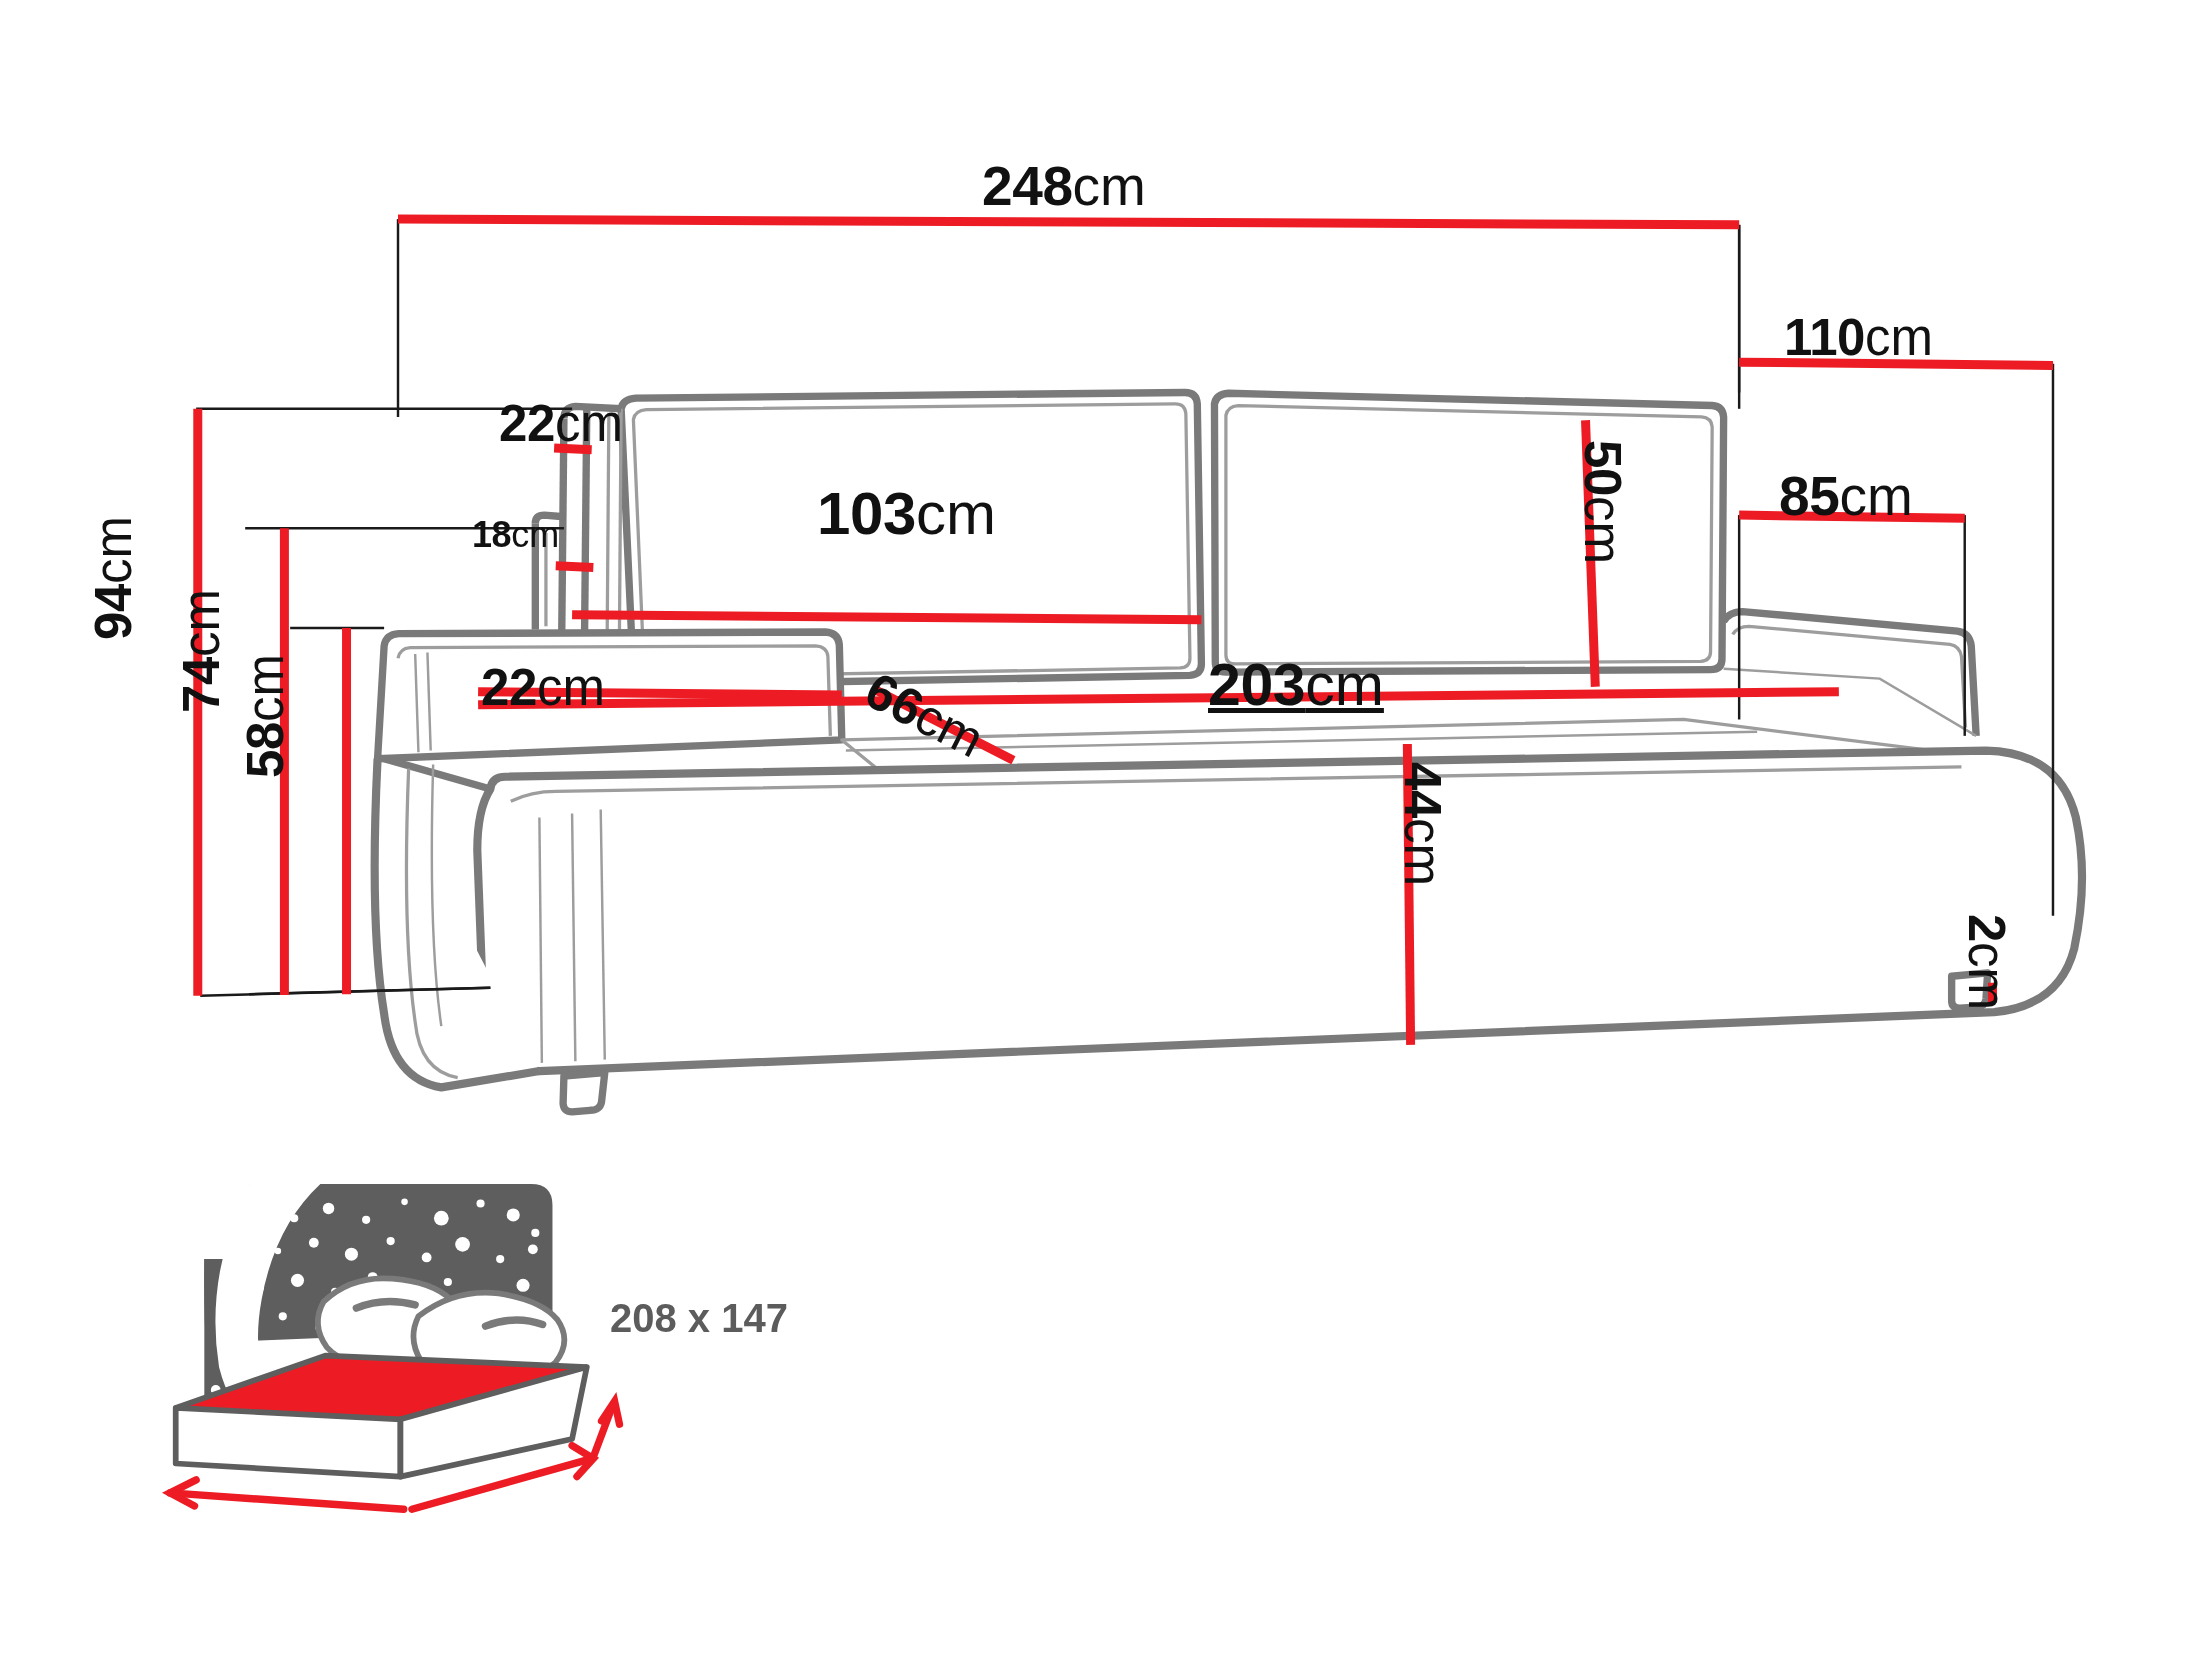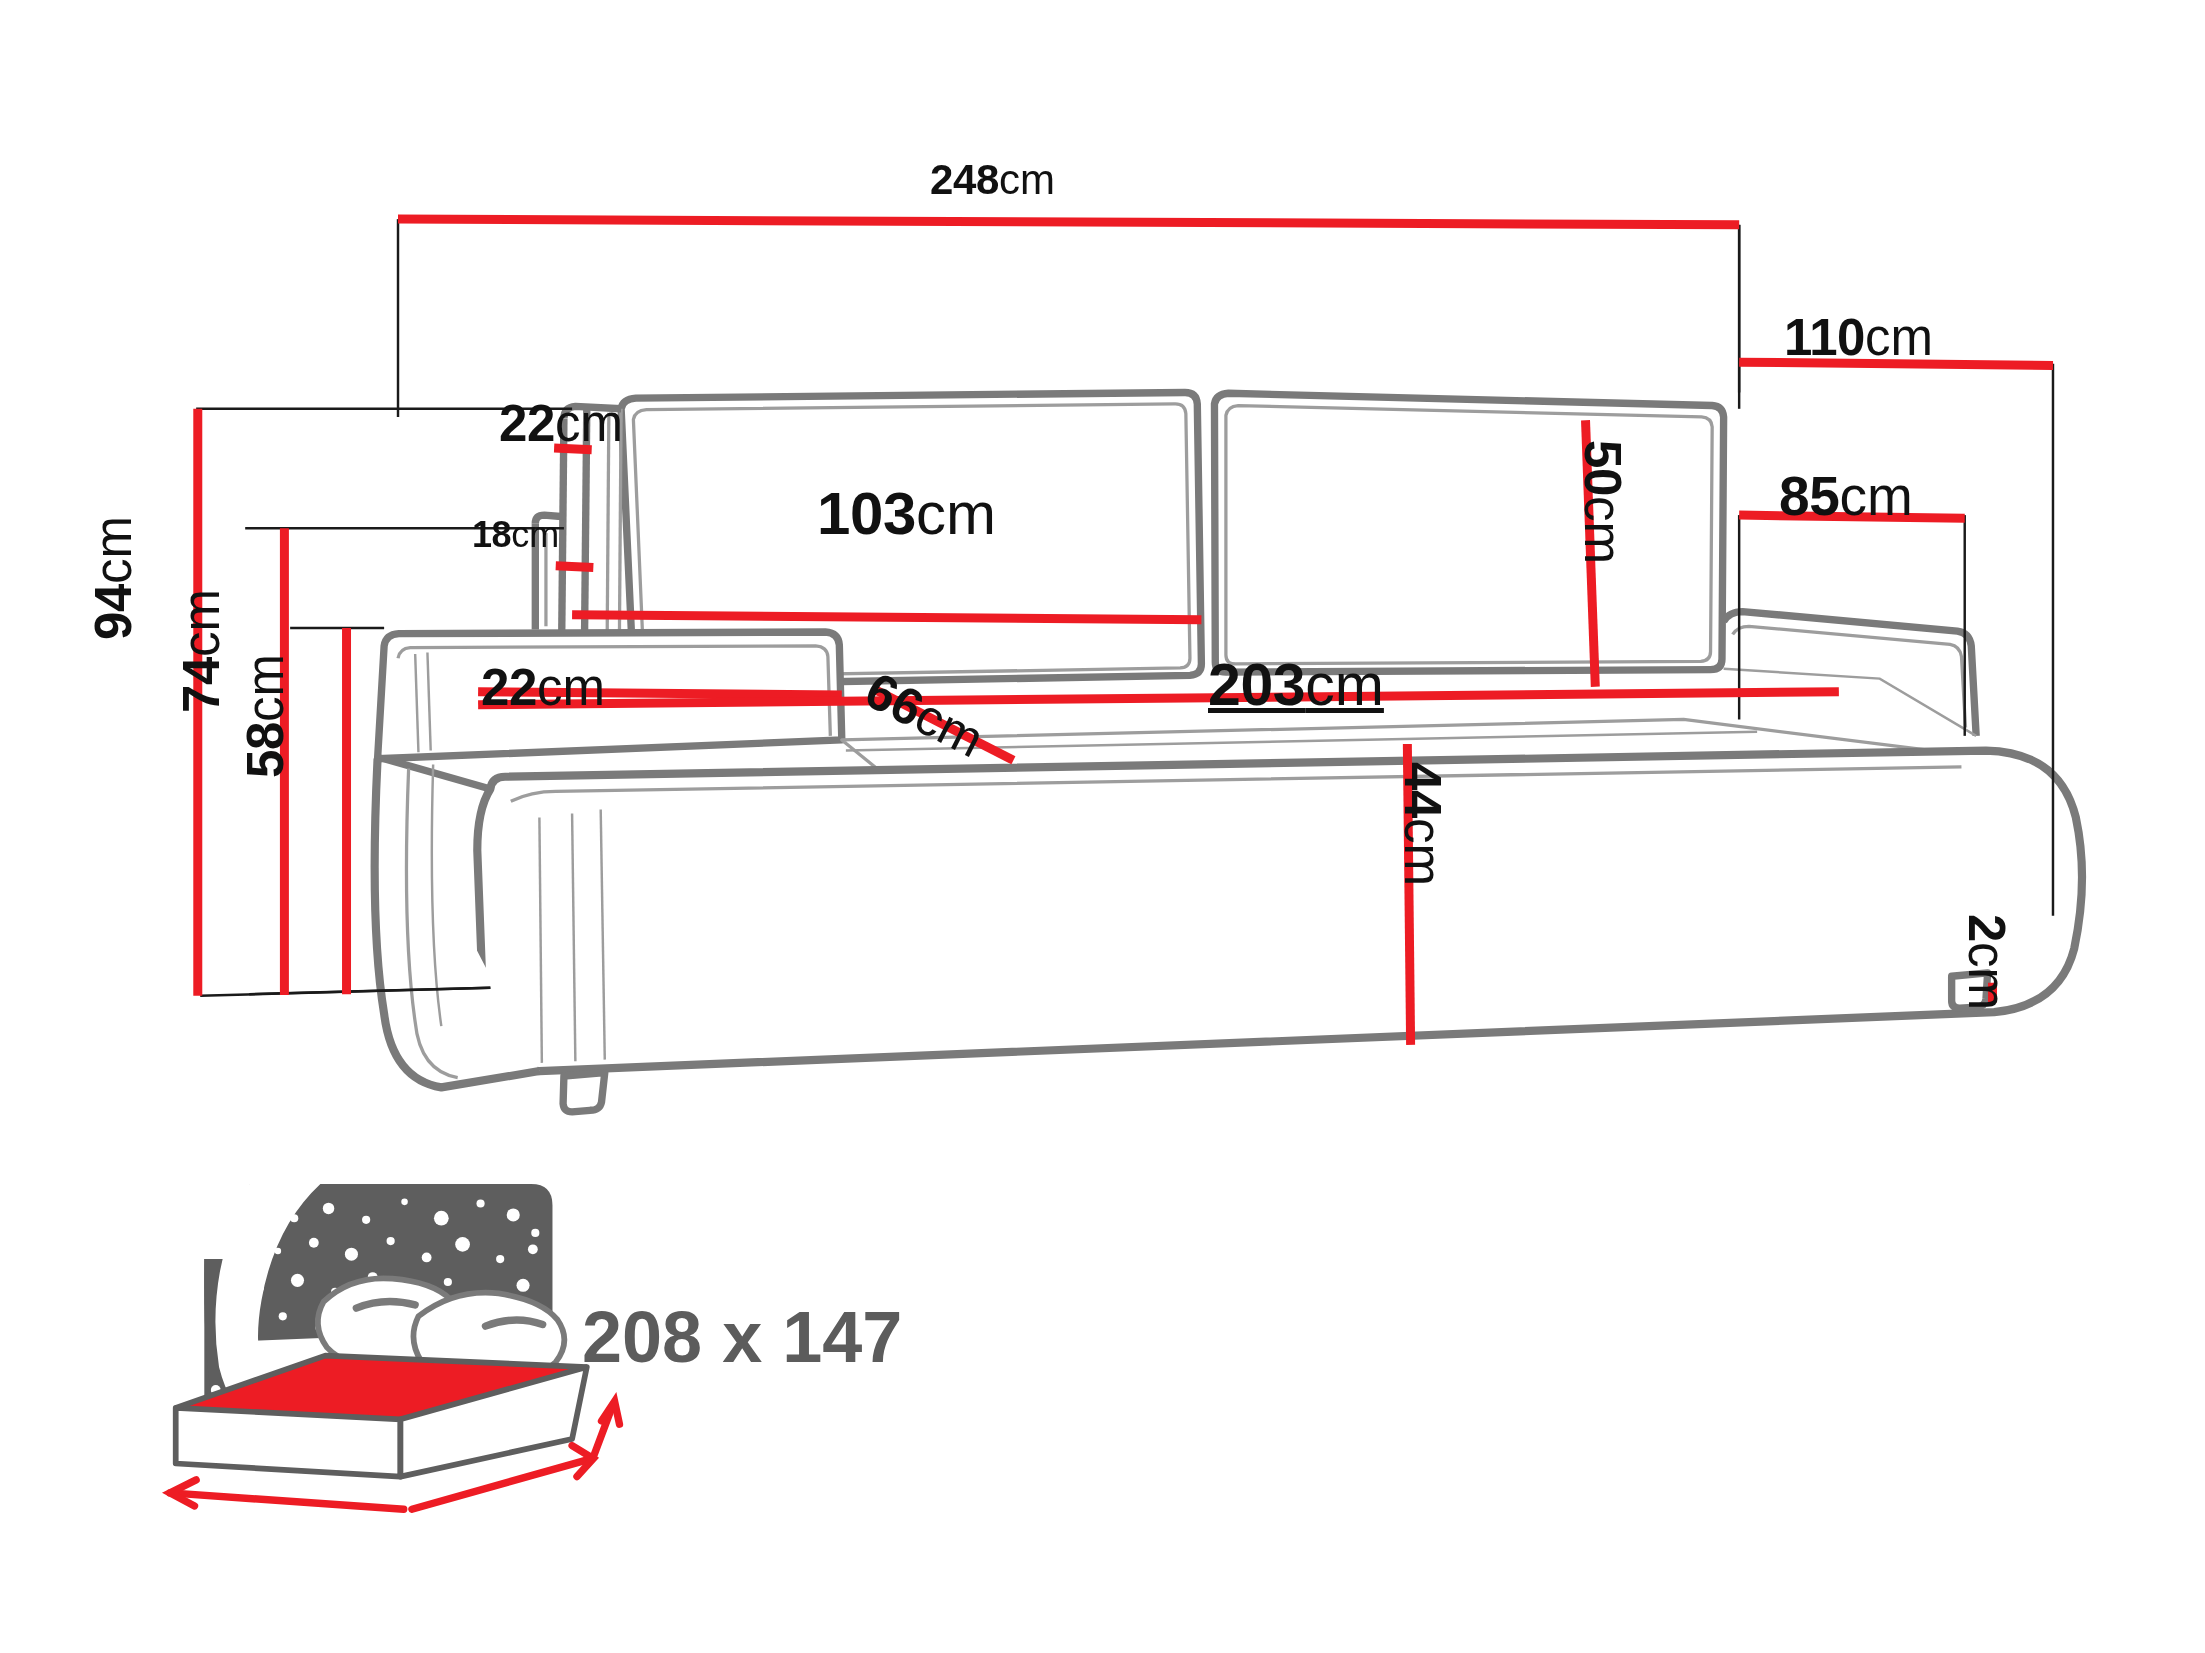--- a/index.html
+++ b/index.html
@@ -154,21 +154,21 @@
       <path d="M 1068 842 L 1240 930"></path>
 
       <path d="M 1940 514 L 1952 840"></path>
 
       <path d="M 1722 910 L 1726 1278"></path>
 
       <path d="M 2438 1202 L 2438 1226"></path>
     </g>
   </svg>
 
-  <div class="dimlabel" style="left:930px;top:159px;font-size:42px;">
+  <div class="dimlabel" style="left:982px;top:159px;font-size:55px;">
     <span>248</span><span class="unit">cm</span>
   </div>
 
   <div class="dimlabel" style="left:1784px;top:312px;font-size:51px;">
     <span>110</span><span class="unit">cm</span>
   </div>
 
   <div class="dimlabel" style="left:1779px;top:469px;font-size:55px;">
     <span>85</span><span class="unit">cm</span>
   </div>
@@ -289,16 +289,16 @@
         <path d="M 208 1826 L 494 1846"></path>
         <path d="M 240 1810 L 208 1826 L 238 1842"></path>
         <path d="M 504 1846 L 724 1784"></path>
         <path d="M 700 1768 L 726 1784 L 706 1806"></path>
         <path d="M 726 1782 L 750 1718"></path>
         <path d="M 736 1738 L 752 1714 L 758 1742"></path>
       </g>
     </g>
   </svg>
 
-  <div class="bedlabel" style="left:582px;top:1296px;font-size:72px;">208 x 147</div>
+  <div class="bedlabel" style="left:610px;top:1296px;font-size:40px;">208 x 147</div>
 
 </div>
 
 
 </body></html>

